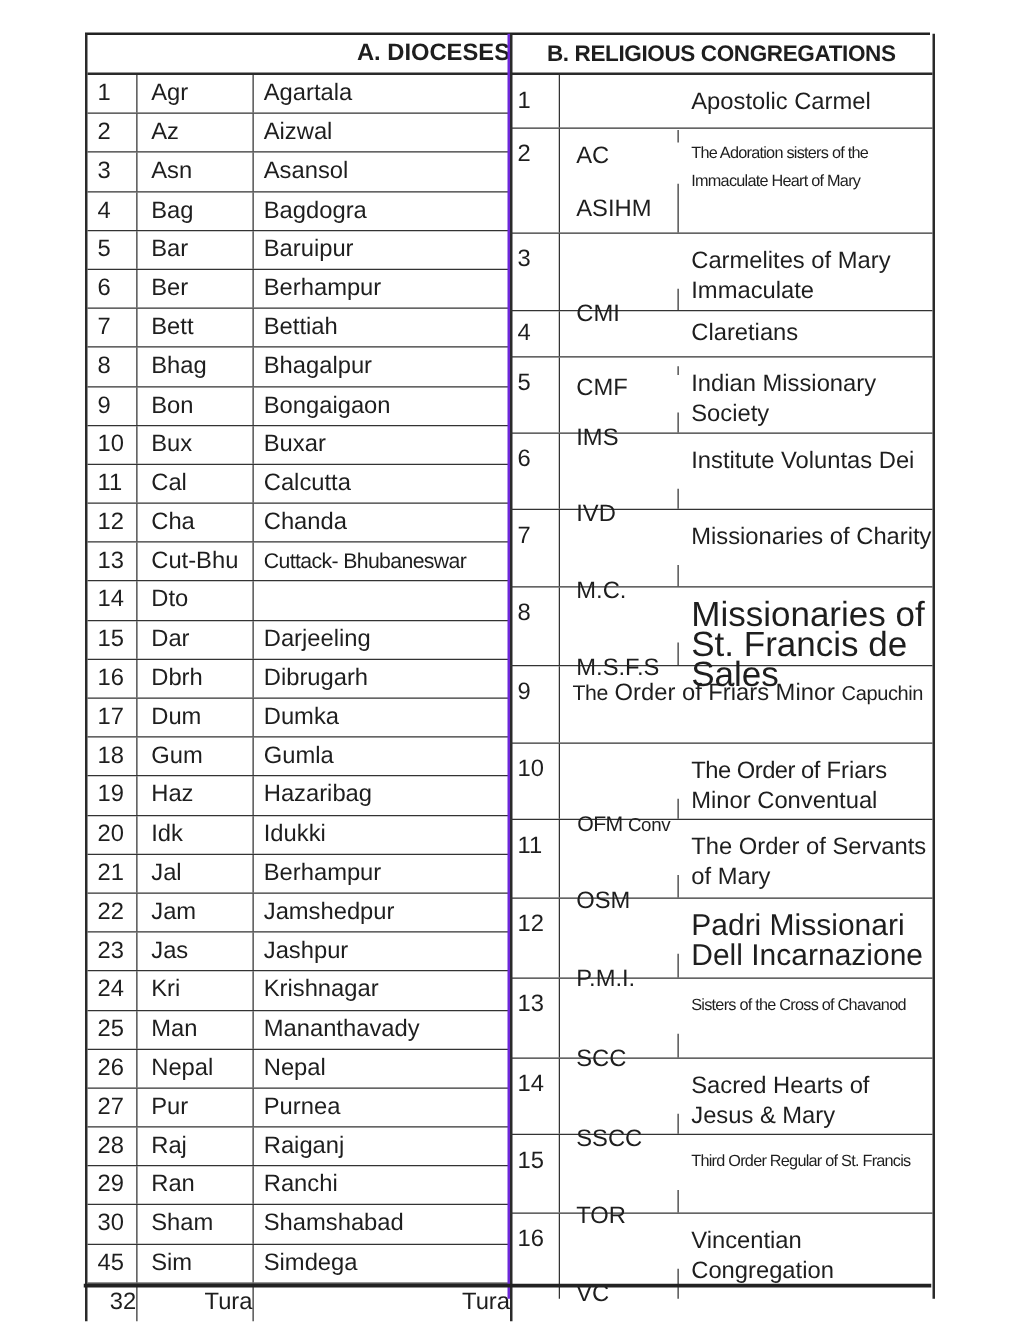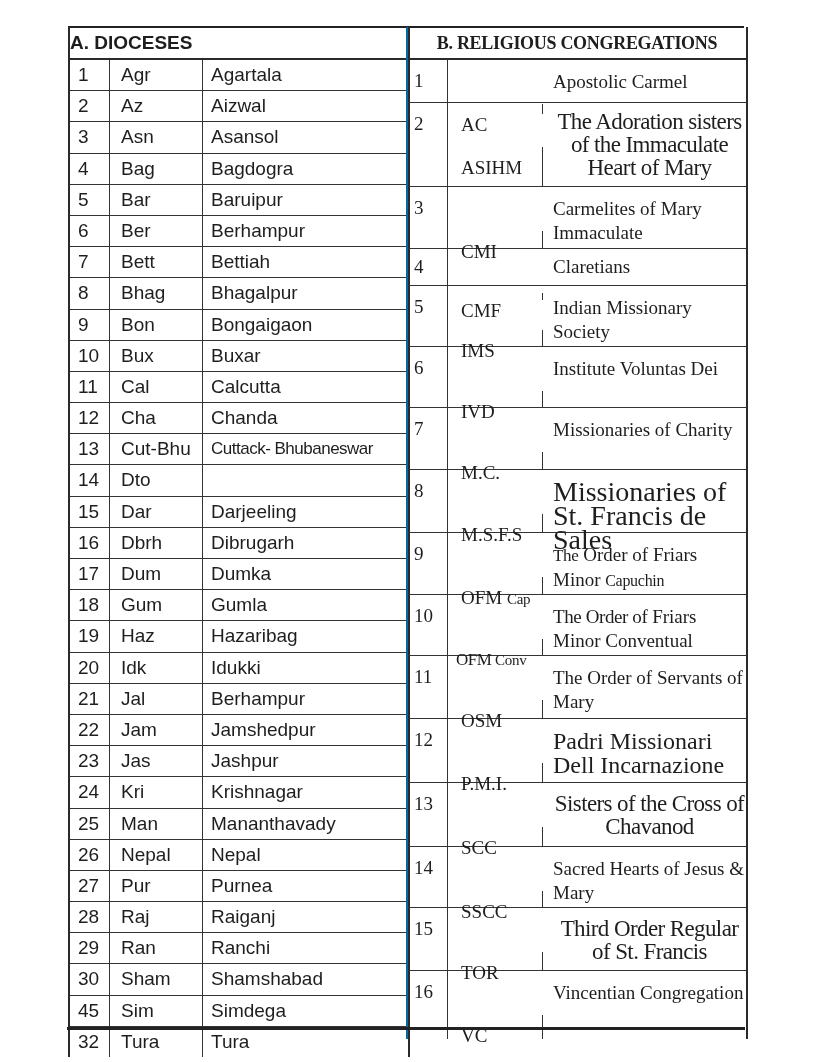--- a/index.html
+++ b/index.html
@@ -3,39 +3,39 @@
 <meta charset="utf-8">
 <style>
   html, body { margin:0; padding:0; background:#ffffff; }
   body { width:824px; height:1062px; position:relative; overflow:hidden;
          font-family:"Liberation Sans", sans-serif; color:#1e1e1e; }
   .topline { position:absolute; left:68px; top:26px; width:676px; height:0; border-top:2px solid #222; }
   .bottomline { position:absolute; left:67px; top:1027px; width:678px; height:0; border-top:3px solid #222; }
 
   
   .left { position:absolute; left:68px; top:27px; width:338px; border-left:2px solid #2a2a2a; border-right:2px solid #2a2a2a; }
-  .left .head { height:31px; border-bottom:2px solid #2a2a2a; text-align:left; font-weight:bold; font-size:19px; line-height:31px; }
+  .left .head { height:31px; border-bottom:2px solid #2a2a2a; text-align:right; font-weight:bold; font-size:19px; line-height:31px; }
   .left .row { display:flex; height:30.2px; border-bottom:1.5px solid #333; font-size:19px; line-height:30px; }
-  .left .row:last-child { border-bottom:none; }
+  .left .row:last-child { border-bottom:none;text-align:right; }
   .left .c1 { width:40px; padding-left:8px; box-sizing:border-box; border-right:1.5px solid #333; }
   .left .c2 { width:93px; padding-left:11px; box-sizing:border-box; border-right:1.5px solid #333; white-space:nowrap; }
   .left .c3 { flex:1; padding-left:8px; box-sizing:border-box; white-space:nowrap; }
   .left .c3.narrow { font-size:17px; letter-spacing:-0.5px; }
 
   
-  .right { position:absolute; left:406px; top:27px; width:338px; border-right:2px solid #2a2a2a; border-left:2px solid #0369a1;font-family:Liberation Serif, serif; }
+  .right { position:absolute; left:406px; top:27px; width:338px; border-right:2px solid #2a2a2a; border-left:2px solid #6d28d9; }
   .right .head { height:31px; border-bottom:2px solid #2a2a2a; text-align:center; font-weight:bold; font-size:18px; line-height:33px; letter-spacing:-0.3px; }
   .right .row { display:flex; border-bottom:1.5px solid #333; font-size:19px; }
   .right .row:last-child { border-bottom:none; }
   .right .c1 { width:40px; padding-left:6px; padding-top:10px; box-sizing:border-box; border-right:1.5px solid #333; line-height:22px; }
   .right .c2 { width:95px; padding-left:13px; padding-top:10px; box-sizing:border-box; border-right:1.5px solid #333; line-height:22px; white-space:nowrap;margin-top:44px; }
   .right .c3 { flex:1; padding-left:10px; padding-top:10px; box-sizing:border-box; line-height:24px; }
-  .right .c3.narrow { font-size:23px; letter-spacing:-0.6px; line-height:23px; padding-top:7px;text-align:center; }
+  .right .c3.narrow { font-size:13px; letter-spacing:-0.6px; line-height:23px; padding-top:7px; }
   .small { font-size:15px; letter-spacing:-0.3px; }
-  .c2.narrowabbr { font-size:17px; letter-spacing:-0.5px; }
+  .c2.narrowabbr { font-size:17px; letter-spacing:-0.5px;text-align:center; }
 </style>
 </head>
 <body>
 
 <div class="topline"></div>
 
 <div class="left">
   <div class="head">A. DIOCESES</div>
   <div id="dioceses-body">
       <div class="row">
@@ -238,21 +238,20 @@
       <div class="c2">M.C.</div>
       <div class="c3">Missionaries of Charity</div>
     </div>
     <div class="row" style="height:62px">
       <div class="c1">8</div>
       <div class="c2">M.S.F.S</div>
       <div class="c3" style="font-size:28px">Missionaries of St. Francis de Sales</div>
     </div>
     <div class="row" style="height:61px">
       <div class="c1">9</div>
-      <div class="c2"><span>OFM</span> <span class="small">Cap</span></div>
       <div class="c3"><span class="small" style="font-size:17px">The</span> <span>Order of Friars Minor</span> <span class="small" style="font-size:16px">Capuchin</span></div>
     </div>
     <div class="row" style="height:60px">
       <div class="c1">10</div>
       <div class="c2 narrowabbr" style="padding-left:8px"><span>OFM</span> <span class="small">Conv</span></div>
       <div class="c3"><span style="font-size:19px;letter-spacing:-0.4px">The Order of</span> <span>Friars Minor Conventual</span></div>
     </div>
     <div class="row" style="height:62px">
       <div class="c1">11</div>
       <div class="c2">OSM</div>

